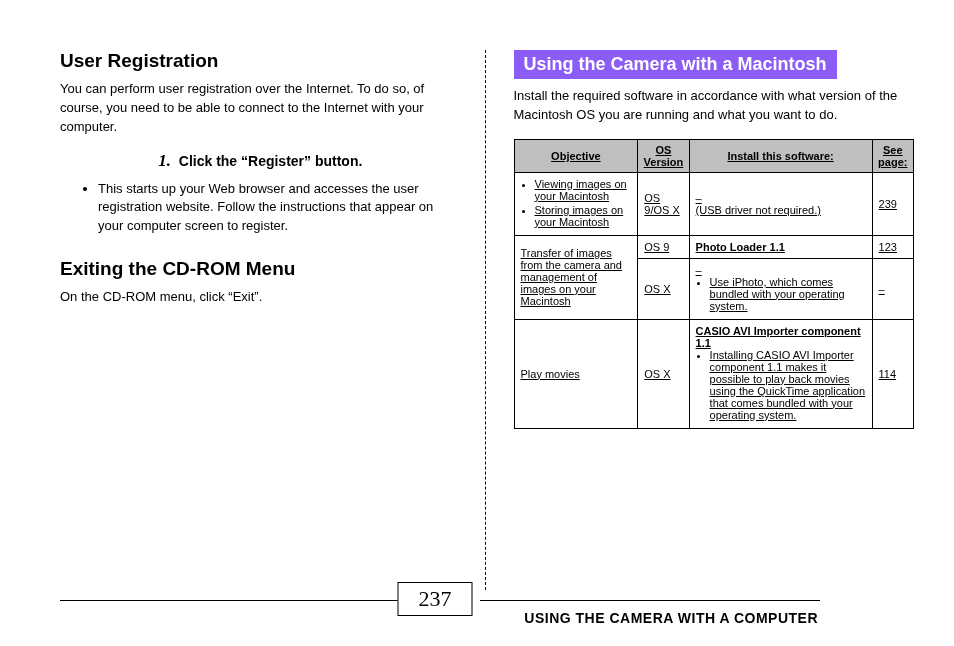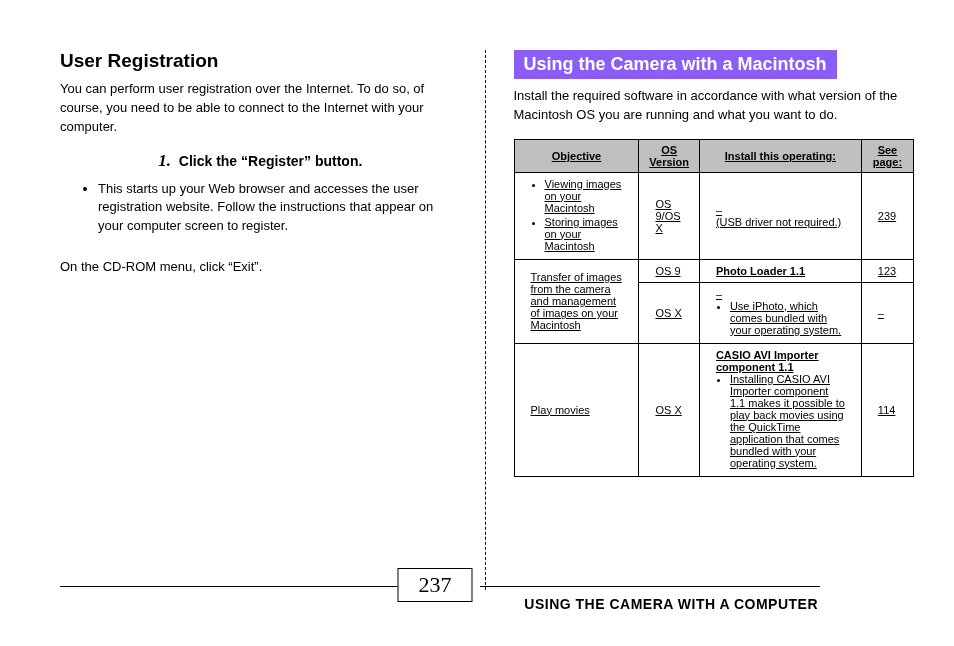--- a/index.html
+++ b/index.html
@@ -76,29 +76,29 @@
   table.sw th {
     background: #bfbfbf;
     border: 1px solid #000;
     padding: 4px 4px;
     font-weight: bold;
     text-align: center;
     vertical-align: middle;
   }
   table.sw td {
     border: 1px solid #000;
-    padding: 5px 16px;
+    padding: 5px 6px;
     vertical-align: middle;
   }
   table.sw td.page-cell { }
   table.sw ul { margin-left: 14px; padding: 0; }
   table.sw ul li { margin-bottom: 2px; }
   .footer {
     position: absolute;
-    bottom: 26px;
+    bottom: 12px;
     left: 0;
     width: 870px;
     height: 40px;
   }
   .footer-line-l {
     position: absolute;
     left: 60px;
     top: 6px;
     width: 340px;
     border-top: 1px solid #000;
@@ -137,33 +137,34 @@
   <div class="col-left">
     <div class="h-sec">User Registration</div>
     <div class="p-body">You can perform user registration over the Internet. To do so, of course, you need to be able to connect to the Internet with your computer.</div>
     <div class="step-line">
       <span class="step-num">1.</span>
       <span>Click the “Register” button.</span>
     </div>
     <ul class="step-bullets">
       <li>This starts up your Web browser and accesses the user registration website. Follow the instructions that appear on your computer screen to register.</li>
     </ul>
+    <div class="h-sec">Exiting the CD-ROM Menu</div>
     <div class="p-body">On the CD-ROM menu, click “Exit”.</div>
   </div>
 
   <div class="col-right">
     <div class="banner">Using the Camera with a Macintosh</div>
     <div class="p-body">Install the required software in accordance with what version of the Macintosh OS you are running and what you want to do.</div>
 
     <table class="sw">
       <thead>
         <tr>
           <th>Objective</th>
           <th>OS Version</th>
-          <th>Install this operating:</th>
+          <th>Install this software:</th>
           <th>See page:</th>
         </tr>
       </thead>
       <tbody>
 
         <tr>
           <td>
             <ul>
               <li>Viewing images on your Macintosh</li>
               <li>Storing images on your Macintosh</li>

